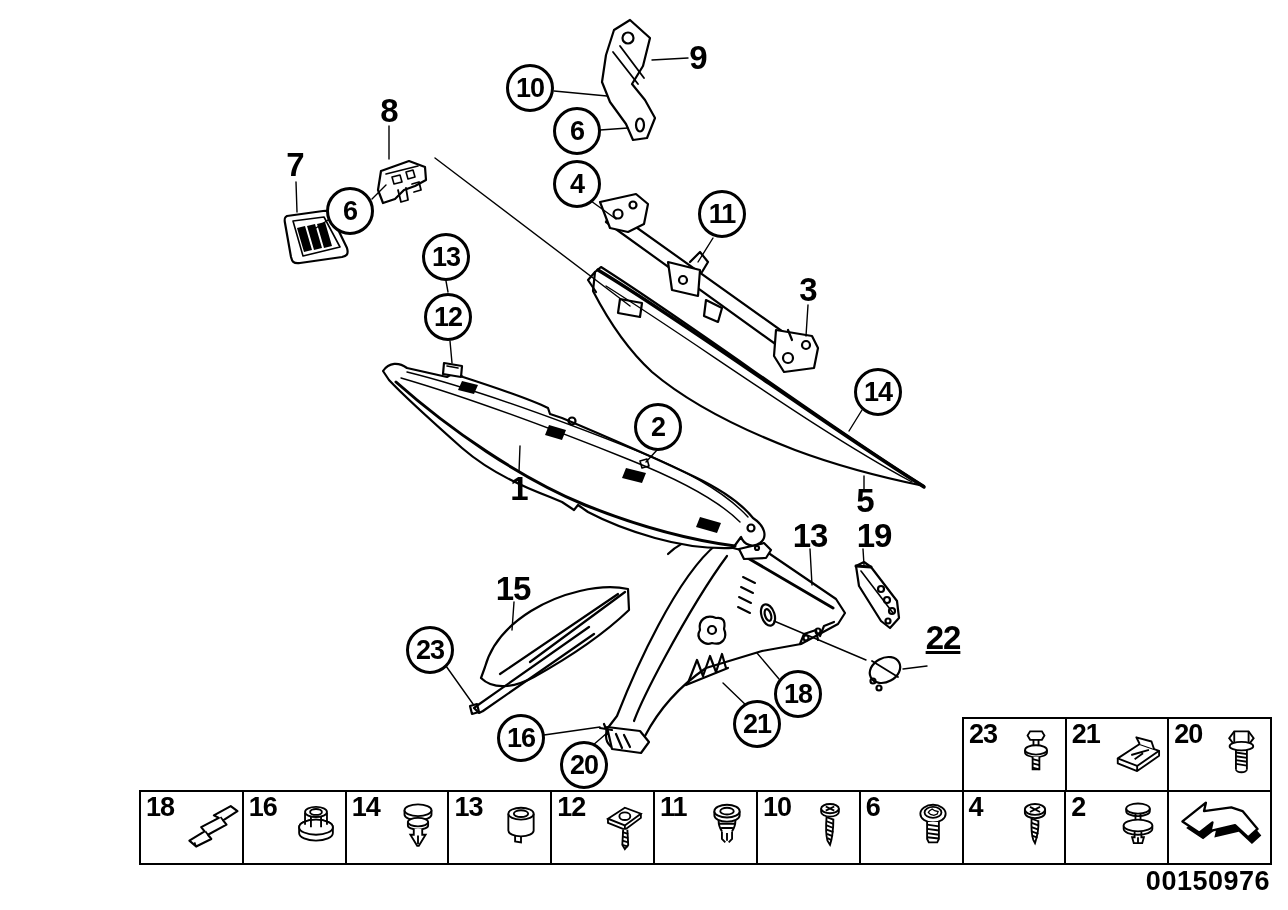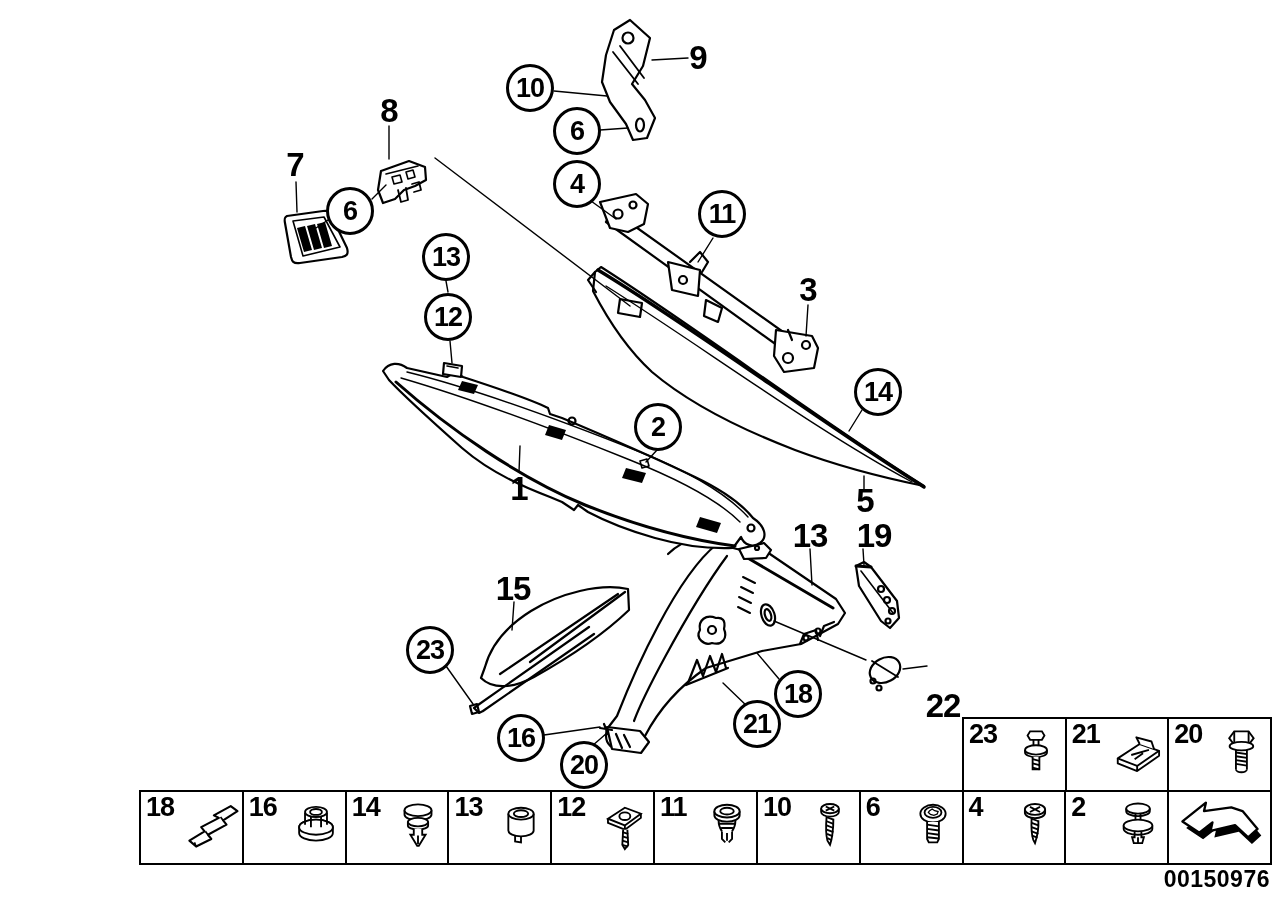--- a/index.html
+++ b/index.html
@@ -14,21 +14,21 @@
   .callout.plain{font-size:33px;letter-spacing:-1px;}
   .legend-row{position:absolute;display:flex;}
   #legend-top{left:962px;top:717px;width:310px;height:75px;}
   #legend-bottom{left:139px;top:790px;width:1133px;height:75px;}
   .cell{position:relative;flex:1;border:2px solid #000;box-sizing:border-box;background:#fff;}
   .cell + .cell{margin-left:-2px;}
   .cell .num{position:absolute;left:5px;top:0px;font-size:27px;font-weight:bold;letter-spacing:-1px;}
   .cell-icon{position:absolute;right:2px;top:50%;transform:translateY(-50%);width:54px;height:64px;}
   .cell.nav .cell-icon{left:50%;right:auto;transform:translate(-50%,-50%);width:94px;height:62px;}
   #doc-number{position:absolute;left:1130px;top:866px;width:140px;text-align:right;
-              font-size:23px;font-weight:bold;letter-spacing:0.5px;}
+              font-size:27px;font-weight:bold;letter-spacing:0.5px;}
 </style>
 </head>
 <body>
 
 <div class="stage">
 
   <svg id="diagram" width="1288" height="910" viewBox="0 0 1288 910">
     <defs>
 
       <symbol id="z-clip-icon" viewBox="0 0 64 64">
@@ -300,21 +300,21 @@
       <div class="callout circled" style="left: 446px; top: 257px;">13</div>
       <div class="callout circled" style="left: 448px; top: 317px;">12</div>
       <div class="callout circled" style="left: 878px; top: 392px;">14</div>
       <div class="callout circled" style="left: 658px; top: 427px;">2</div>
       <div class="callout plain" style="left: 519px; top: 489px;">1</div>
       <div class="callout plain" style="left: 865px; top: 501px;">5</div>
       <div class="callout plain" style="left: 810px; top: 536px;">13</div>
       <div class="callout plain" style="left: 864px; top: 536px; margin-left: 10px;">19</div>
       <div class="callout plain" style="left: 513px; top: 589px;">15</div>
       <div class="callout circled" style="left: 430px; top: 650px;">23</div>
-      <div class="callout plain" style="left: 943px; top: 706px;">22</div>
+      <div class="callout plain" style="left: 943px; top: 638px; text-decoration: underline;">22</div>
       <div class="callout circled" style="left: 798px; top: 694px;">18</div>
       <div class="callout circled" style="left: 757px; top: 724px;">21</div>
       <div class="callout circled" style="left: 521px; top: 738px;">16</div>
       <div class="callout circled" style="left: 584px; top: 765px;">20</div>
     </div>
 
   <div id="legend-top" class="legend-row">
       <div class="cell">
         <span class="num">23</span>
         <svg class="cell-icon">

